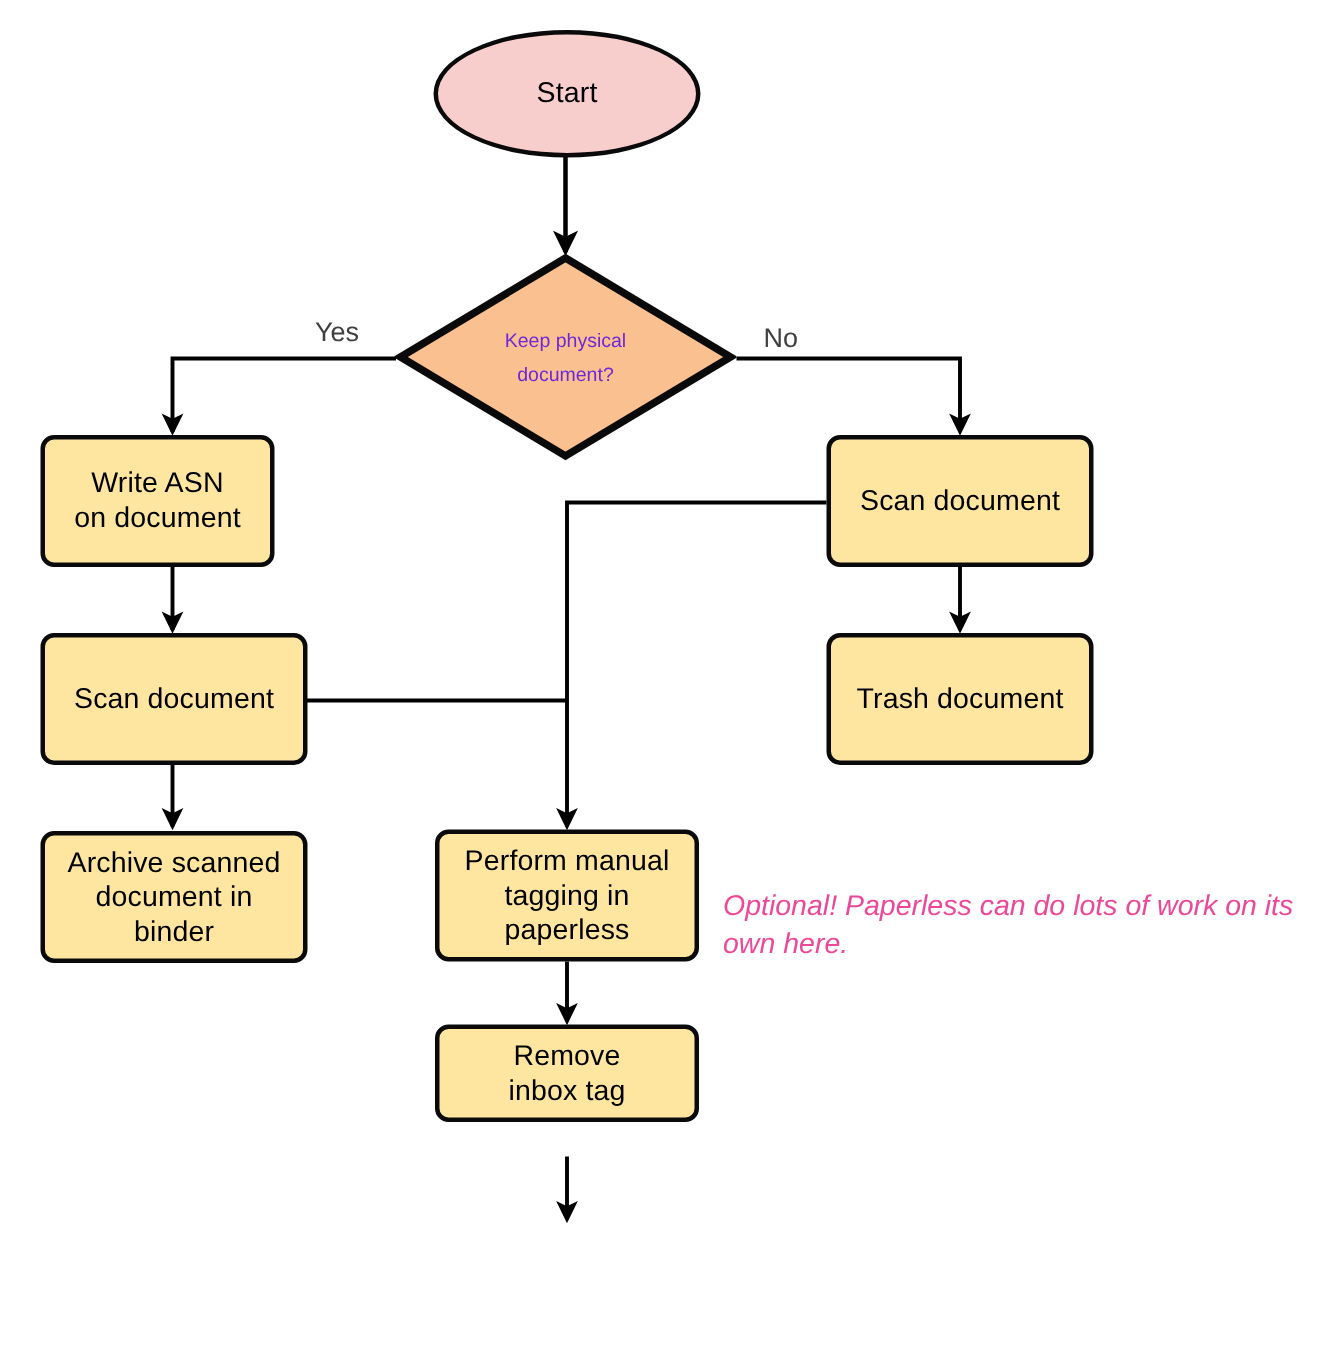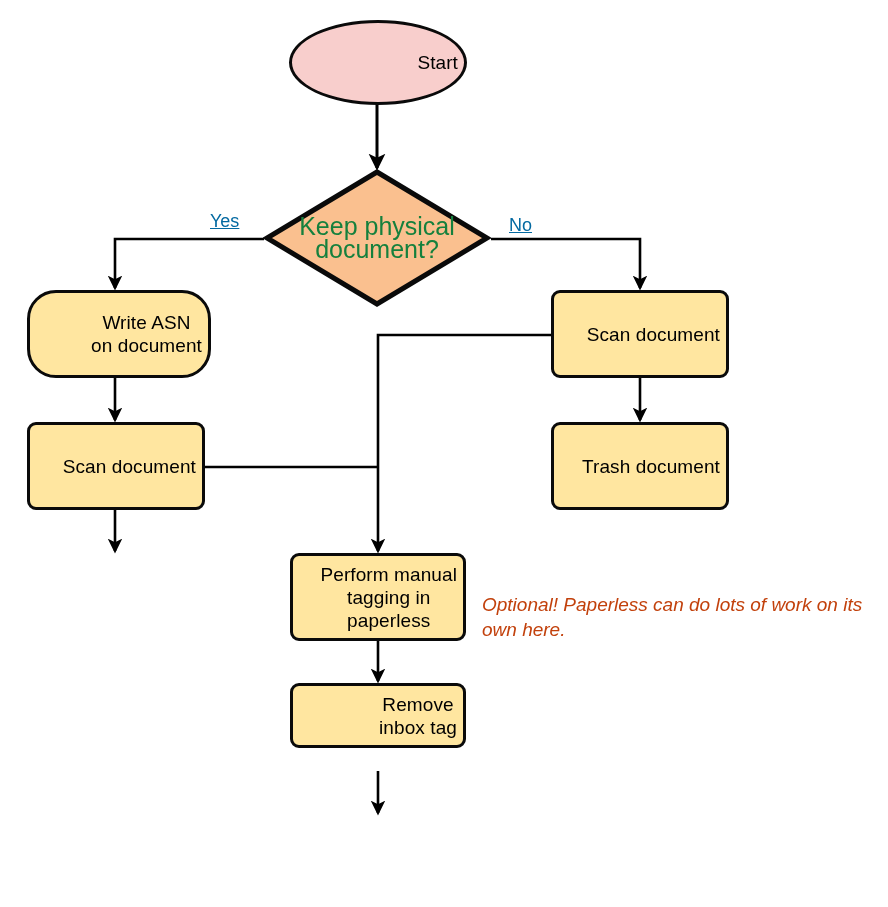--- a/index.html
+++ b/index.html
@@ -25,21 +25,21 @@
     left: 0;
     top: 0;
     width: 888px;
     height: 907px;
   }
   .node {
     position: absolute;
     box-sizing: border-box;
     display: flex;
     align-items: center;
-    justify-content: flex-end;
+    justify-content: center;
     text-align: center;
     color: #000000;
     font-size: 19px;
     line-height: 23px;
     letter-spacing: 0.1px;
     z-index: 2;
   }
   .node-terminal {
     background: #f8cecc;
     border: 3.5px solid #0a0a0a;
@@ -52,31 +52,30 @@
   }
   .node-label {
     display: block;
     white-space: pre-line;
     padding: 0 6px;
   }
   .edge-label {
     position: absolute;
     font-size: 18px;
     line-height: 21px;
-    color: #0369a1;
+    color: #404040;
     z-index: 3;
     white-space: nowrap;
-    text-decoration: underline;
   }
   .note {
     position: absolute;
     font-style: italic;
     font-size: 19px;
     line-height: 25px;
-    color: #c2410c;
+    color: #ec4899;
     z-index: 3;
   }
   .decision-wrap {
     position: absolute;
     z-index: 2;
   }
   .decision-wrap svg {
     position: absolute;
     left: 0;
     top: 0;
@@ -84,23 +83,23 @@
   .decision-text {
     position: absolute;
     left: 0;
     top: 0;
     width: 100%;
     height: 100%;
     display: flex;
     align-items: center;
     justify-content: center;
     text-align: center;
-    font-size: 25px;
+    font-size: 13px;
     line-height: 23px;
-    color: #15803d;
+    color: #6d28d9;
     white-space: pre-line;
   }
 </style>
 </head>
 <body>
 
 <div id="flowchart-root">
 
   <svg id="edge-layer" viewBox="0 0 888 907" width="888" height="907" xmlns="http://www.w3.org/2000/svg">
     <defs>
@@ -138,29 +137,34 @@
     <svg width="228" height="140" viewBox="0 0 228 140" xmlns="http://www.w3.org/2000/svg">
       <polygon points="114,4 224,70 114,136 4,70" fill="#fac08f" stroke="#0a0a0a" stroke-width="5" stroke-linejoin="miter"></polygon>
     </svg>
     <div class="decision-text">Keep physical
 document?</div>
   </div>
 
   <div class="edge-label" style="left:210px; top:211px;">Yes</div>
   <div class="edge-label" style="left:509px; top:215px;">No</div>
 
-  <div class="node node-process" style="left:27px; top:290px; width:184px; height:88px;border-radius:29px;">
+  <div class="node node-process" style="left:27px; top:290px; width:156px; height:88px;">
     <span class="node-label">Write ASN
 on document</span>
   </div>
 
   <div class="node node-process" style="left:27px; top:422px; width:178px; height:88px;">
     <span class="node-label">Scan document</span>
   </div>
 
+  <div class="node node-process" style="left:27px; top:554px; width:178px; height:88px;">
+    <span class="node-label">Archive scanned
+document in
+binder</span>
+  </div>
 
   <div class="node node-process" style="left:551px; top:290px; width:178px; height:88px;">
     <span class="node-label">Scan document</span>
   </div>
 
   <div class="node node-process" style="left:551px; top:422px; width:178px; height:88px;">
     <span class="node-label">Trash document</span>
   </div>
 
   <div class="node node-process" style="left:290px; top:553px; width:176px; height:88px;">

